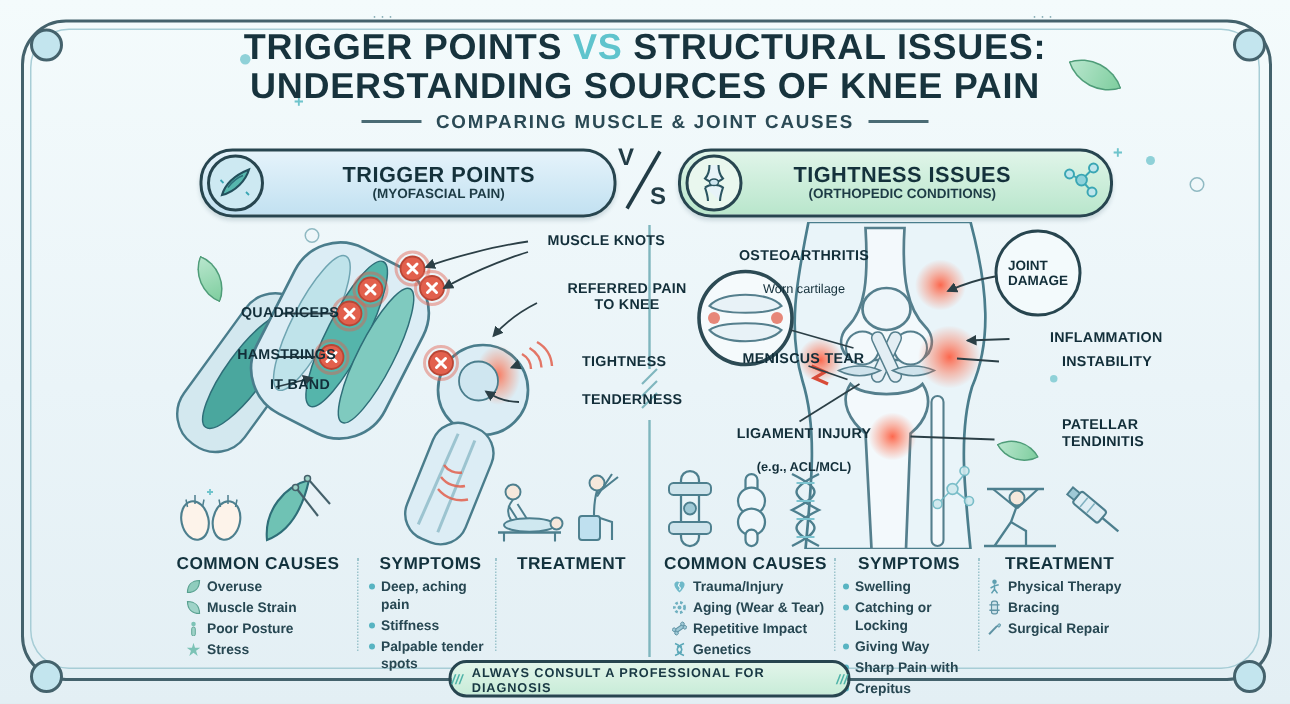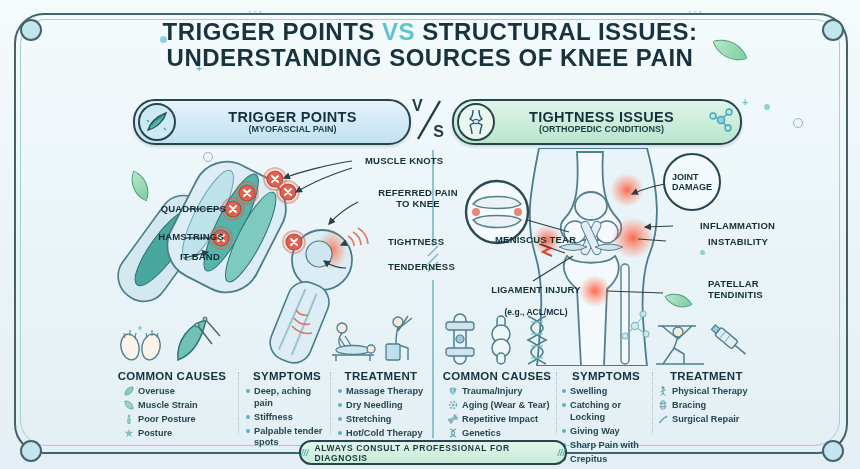--- a/index.html
+++ b/index.html
@@ -98,20 +98,25 @@
   <div class="deco-ring" style="left:793px;top:118px;width:8px;height:8px;"></div>
   <div class="sparkle" style="left:196px;top:62px;">+</div>
   <div class="sparkle" style="left:742px;top:96px;">+</div>
 
   <div class="title-line t1">
     <span>TRIGGER POINTS</span>
     <span class="vs-accent">VS</span>
     <span>STRUCTURAL ISSUES:</span>
   </div>
   <div class="title-line t2">UNDERSTANDING SOURCES OF KNEE PAIN</div>
+  <div class="subtitle-row">
+    <span class="sub-dash"></span>
+    <span class="subtitle">COMPARING MUSCLE &amp; JOINT CAUSES</span>
+    <span class="sub-dash"></span>
+  </div>
 
   <div class="pill pill-left">
     <span class="pill-ic">
       <svg width="24" height="24" viewBox="0 0 24 24">
           <path d="M3,20 C6,10 16,5 21,3 C19,10 12,18 3,20 Z" fill="#56b7ad" stroke="#23505c" stroke-width="1.4"></path>
           <path d="M7,15 C10,11 14,8 17,7" stroke="#2e6e78" stroke-width="0.9" fill="none"></path>
           <path d="M2,10 l2,2 M19,18 l2,2" stroke="#3aa6b4" stroke-width="1.2"></path>
         </svg>
     </span>
     <span class="pill-txt">
@@ -316,20 +321,24 @@
 
   <div class="lbl" style="left:325px;top:156px;width:84px;">MUSCLE KNOTS</div>
   <div class="lbl" style="left:330px;top:188px;width:96px;text-align:center;">REFERRED PAIN
 TO KNEE</div>
   <div class="lbl" style="left:104px;top:204px;width:82px;text-align:right;">QUADRICEPS</div>
   <div class="lbl" style="left:102px;top:232px;width:82px;text-align:right;">HAMSTRINGS</div>
   <div class="lbl" style="left:110px;top:252px;width:70px;text-align:right;">IT BAND</div>
   <div class="lbl" style="left:348px;top:237px;width:70px;">TIGHTNESS</div>
   <div class="lbl" style="left:348px;top:262px;width:80px;">TENDERNESS</div>
 
+  <div class="lbl" style="left:446px;top:155px;width:100px;text-align:center;">
+    <span>OSTEOARTHRITIS</span><br>
+    <span class="lbl-sub">Worn cartilage</span>
+  </div>
   <div class="badge-circle">JOINT
 DAMAGE</div>
   <div class="lbl" style="left:660px;top:221px;width:92px;">INFLAMMATION</div>
   <div class="lbl" style="left:668px;top:237px;width:80px;">INSTABILITY</div>
   <div class="lbl" style="left:455px;top:235px;width:92px;">MENISCUS TEAR</div>
   <div class="lbl" style="left:446px;top:274px;width:100px;text-align:center;">
     <span>LIGAMENT INJURY</span><br>
     <span class="lbl-sub" style="font-weight:700;">(e.g., ACL/MCL)</span>
   </div>
   <div class="lbl" style="left:668px;top:279px;width:84px;">PATELLAR
@@ -435,21 +444,21 @@
           <span class="mini"><svg width="10" height="10" viewBox="0 0 10 10">
               <circle cx="5" cy="2" r="1.5" fill="#7cc3b6"></circle>
               <rect x="3.8" y="4" width="2.4" height="6" rx="1.2" fill="#9fd3c8" stroke="#57a08f" stroke-width="0.6"></rect>
             </svg></span>
           <span>Poor Posture</span>
         </div>
       <div class="li">
           <span class="mini"><svg width="10" height="10" viewBox="0 0 10 10">
               <path d="M5,0.5 L6,3.8 L9.5,3.8 L6.7,5.9 L7.8,9.3 L5,7.2 L2.2,9.3 L3.3,5.9 L0.5,3.8 L4,3.8 Z" fill="#7cc3b6"></path>
             </svg></span>
-          <span>Posture</span>
+          <span>Stress</span>
         </div>
     </div>
   </div>
   <div class="col" style="left:242px;width:90px;">
     <div class="col-h">SYMPTOMS</div>
     <div style="padding-left:4px;">
       <div class="li">
           <span class="dot"></span>
           <span>Deep, aching pain</span>
         </div>
@@ -458,38 +467,20 @@
           <span>Stiffness</span>
         </div>
       <div class="li">
           <span class="dot"></span>
           <span>Palpable tender spots</span>
         </div>
     </div>
   </div>
   <div class="col" style="left:334px;width:94px;">
     <div class="col-h">TREATMENT</div>
-    <div style="padding-left:4px;">
-      <div class="li">
-          <span class="dot"></span>
-          <span>Massage Therapy</span>
-        </div>
-      <div class="li">
-          <span class="dot"></span>
-          <span>Dry Needling</span>
-        </div>
-      <div class="li">
-          <span class="dot"></span>
-          <span>Stretching</span>
-        </div>
-      <div class="li">
-          <span class="dot"></span>
-          <span>Hot/Cold Therapy</span>
-        </div>
-    </div>
   </div>
 
   <div class="col" style="left:440px;width:114px;">
     <div class="col-h">COMMON CAUSES</div>
     <div style="padding-left:8px;">
       <div class="li">
           <span class="mini"><svg width="10" height="10" viewBox="0 0 10 10">
               <path d="M5,9 C1.2,5.5 0.8,2.8 2.8,1.8 C4,1.2 5,2.2 5,2.2 C5,2.2 6,1.2 7.2,1.8 C9.2,2.8 8.8,5.5 5,9 Z" fill="#6fb9c9"></path>
               <path d="M5,2.5 L4.3,4.5 L5.6,6 L5,7.5" stroke="#ffffff" stroke-width="0.7" fill="none"></path>
             </svg></span>

